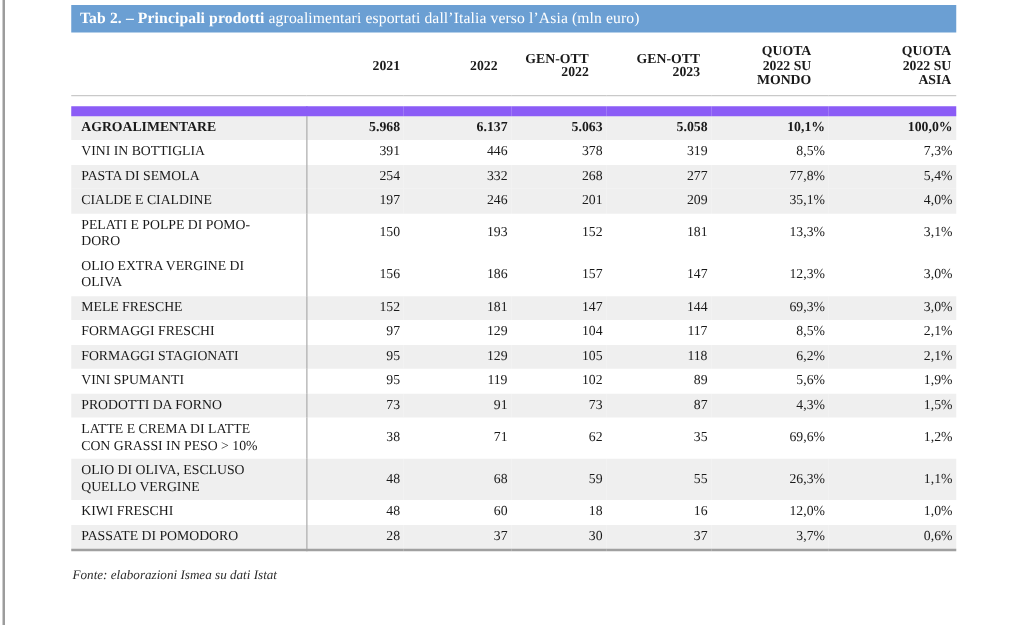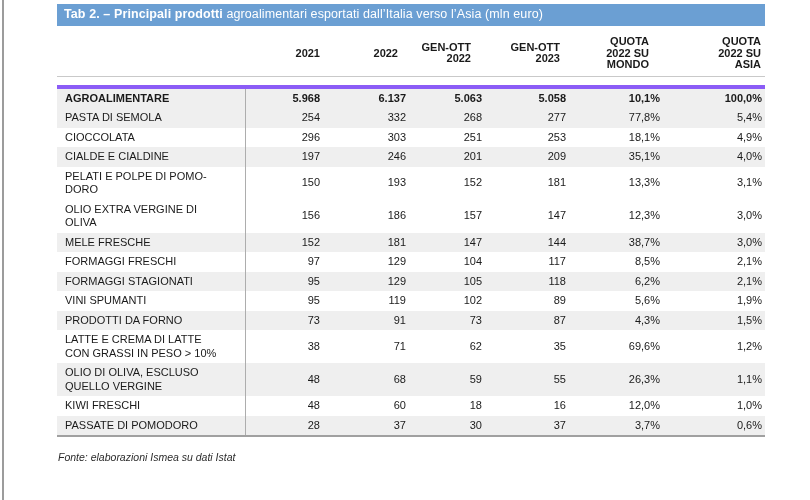--- a/index.html
+++ b/index.html
@@ -3,21 +3,21 @@
 <meta charset="utf-8">
 <style>
   html,body{margin:0;padding:0;}
   body{
     width:810px;height:500px;position:relative;overflow:hidden;
     background:#ffffff;
     font-family:"Liberation Sans","DejaVu Sans",sans-serif;
     color:#1a1a1a;
   }
   .page-edge{position:absolute;left:2px;top:0;width:2px;height:500px;background:#9c9c9c;}
-  .content{position:absolute;left:57px;top:4px;width:708px;}
+  .content{position:absolute;left:57px;top:4px;width:708px;font-family:Liberation Serif, serif;}
   .title-bar{
     background:#6B9FD3;color:#ffffff;
     font-size:12.5px;line-height:15px;
     padding:3px 7px 4px 7px;
     letter-spacing:.1px;
   }
   .title-bar .b{font-weight:bold;}
   table.data{
     width:708px;border-collapse:collapse;table-layout:fixed;
     margin-top:8px;
@@ -35,21 +35,21 @@
     padding:2px 3px 5px 0;
     border-bottom:1px solid #c9c9c9;
   }
   thead th.h-name{padding:0;}
   thead th.h-2022{padding-right:11px;}
   thead th.h-go22{padding-right:14px;}
   thead th.h-go23{padding-right:9px;}
   thead th.h-qm{padding-right:14px;}
   thead th.h-qa{padding-right:4px;}
   thead tr.spacer td{height:8px;padding:0;border:none;}
-  tbody{border-top:4px solid #8b5cf6;border-bottom:2px solid #a0a0a0;}
+  tbody{border-top:8px solid #8b5cf6;border-bottom:2px solid #a0a0a0;}
   tbody td{
     font-size:11px;line-height:13.5px;
     text-align:right;vertical-align:middle;
     padding:3px 3px 3px 0;
   }
   tbody td.name{
     text-align:left;padding-left:8px;padding-right:4px;
     border-right:1px solid #adadad;
     white-space:pre-line;
   }
@@ -105,37 +105,37 @@
     <tbody>
         <tr class="striped total">
           <td class="name">AGROALIMENTARE</td>
           <td>5.968</td>
           <td>6.137</td>
           <td>5.063</td>
           <td>5.058</td>
           <td>10,1%</td>
           <td>100,0%</td>
         </tr>
+        <tr>
+          <td class="name">VINI IN BOTTIGLIA</td>
+          <td>391</td>
+          <td>446</td>
+          <td>378</td>
+          <td>319</td>
+          <td>8,5%</td>
+          <td>7,3%</td>
+        </tr>
         <tr class="striped">
           <td class="name">PASTA DI SEMOLA</td>
           <td>254</td>
           <td>332</td>
           <td>268</td>
           <td>277</td>
           <td>77,8%</td>
           <td>5,4%</td>
-        </tr>
-        <tr>
-          <td class="name">CIOCCOLATA</td>
-          <td>296</td>
-          <td>303</td>
-          <td>251</td>
-          <td>253</td>
-          <td>18,1%</td>
-          <td>4,9%</td>
         </tr>
         <tr class="striped">
           <td class="name">CIALDE E CIALDINE</td>
           <td>197</td>
           <td>246</td>
           <td>201</td>
           <td>209</td>
           <td>35,1%</td>
           <td>4,0%</td>
         </tr>
@@ -158,21 +158,21 @@
           <td>147</td>
           <td>12,3%</td>
           <td>3,0%</td>
         </tr>
         <tr class="striped">
           <td class="name">MELE FRESCHE</td>
           <td>152</td>
           <td>181</td>
           <td>147</td>
           <td>144</td>
-          <td>38,7%</td>
+          <td>69,3%</td>
           <td>3,0%</td>
         </tr>
         <tr>
           <td class="name">FORMAGGI FRESCHI</td>
           <td>97</td>
           <td>129</td>
           <td>104</td>
           <td>117</td>
           <td>8,5%</td>
           <td>2,1%</td>

